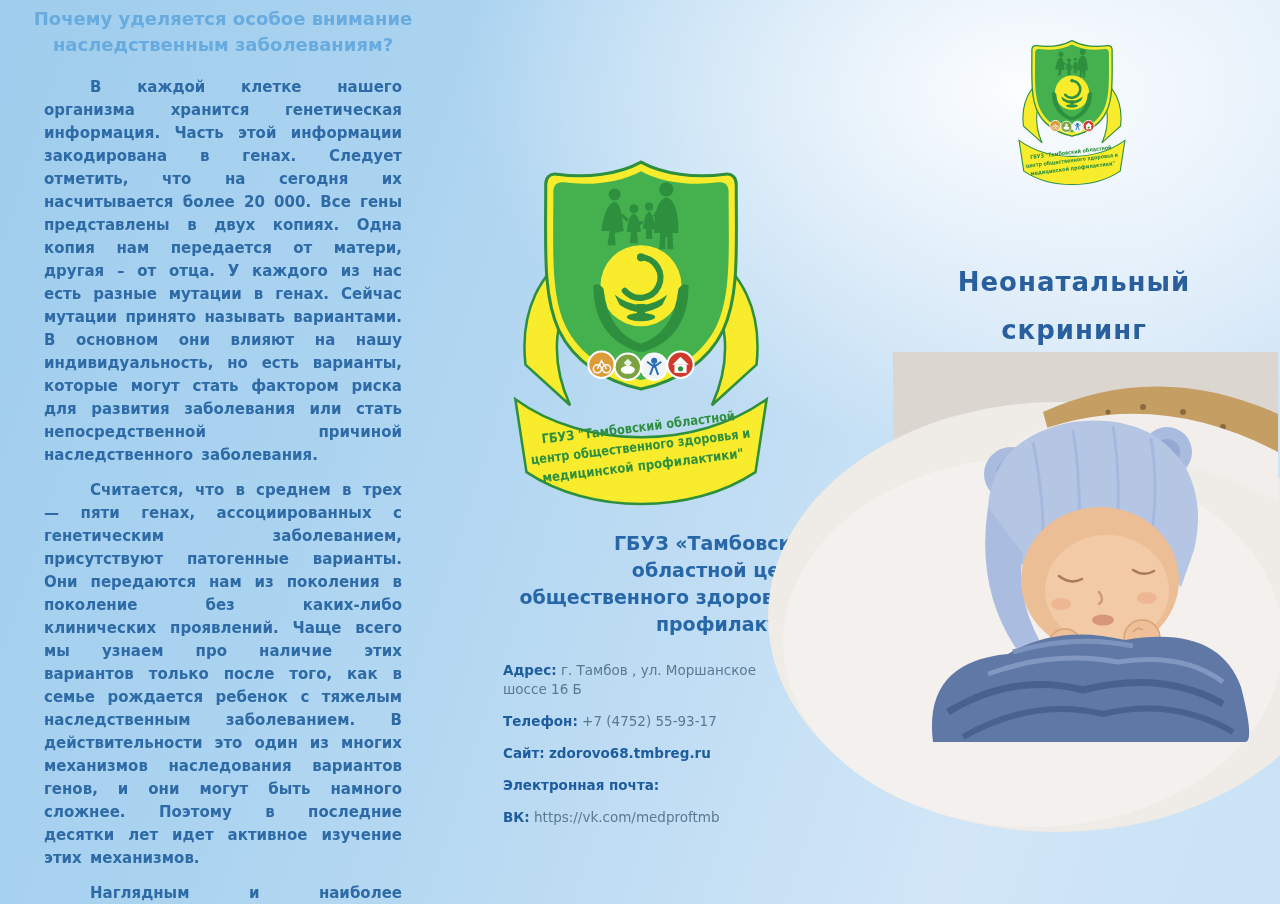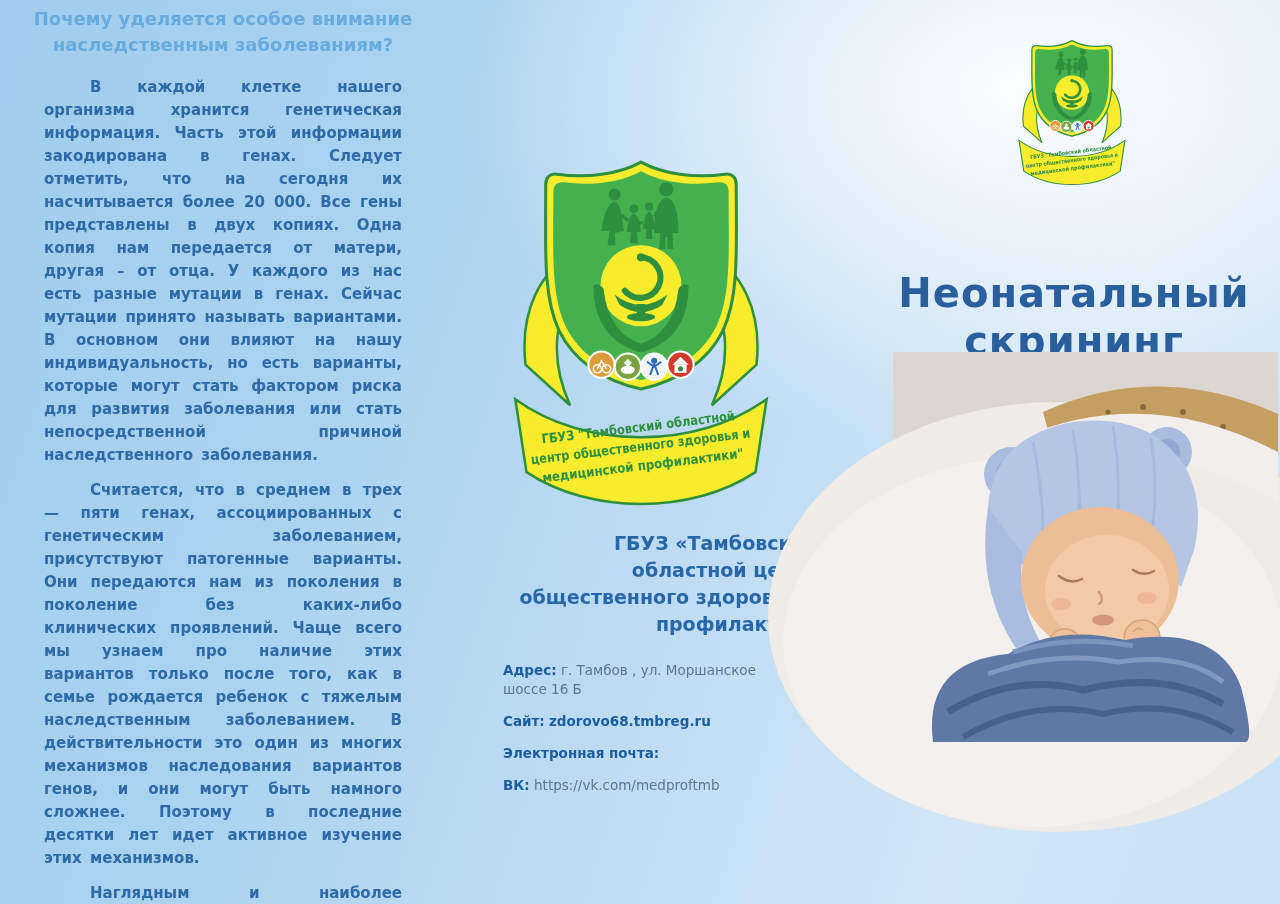--- a/index.html
+++ b/index.html
@@ -17,21 +17,21 @@
   .logo-large{position:absolute;left:489px;top:156px;width:304px;height:349px;}
   .org-name{position:absolute;left:462px;top:514px;width:356px;text-align:right;
     font-size:19px;line-height:27px;font-weight:bold;color:#2767a8;}
   .contacts{position:absolute;left:503px;top:661px;width:264px;font-size:13.5px;line-height:19px;color:#5a7991;}
   .contact-line{margin:0 0 13px;}
   .lbl{font-weight:bold;color:#1d5c9d;}
   .val-strong{font-weight:bold;color:#1d5c9d;}
   
   .logo-small{position:absolute;left:1008px;top:38px;width:128px;height:147px;}
   .title{position:absolute;left:878px;top:236px;width:392px;text-align:center;
-    font-weight:bold;font-size:40px;line-height:48px;color:#2a5f9e;letter-spacing:1px;}
+    font-weight:bold;font-size:26px;line-height:48px;color:#2a5f9e;letter-spacing:1px;}
   .photo{position:absolute;left:893px;top:352px;width:385px;height:390px;}
   .photo svg{display:block;width:100%;height:100%;}
   .ribbon-text text{font-family:"DejaVu Sans","Liberation Sans",sans-serif;font-weight:bold;fill:#2e8f3f;}
   svg{overflow:visible;}
 </style>
 </head>
 <body>
 
 <svg width="0" height="0" style="position:absolute" aria-hidden="true">
   <defs>
@@ -118,20 +118,24 @@
       <div>общественного здоровья и</div>
       <div>профилактики</div>
     </h2>
 
     <div class="contacts">
       <p class="contact-line">
         <span class="lbl">Адрес:</span>
         <span class="val">г.  Тамбов , ул. Моршанское шоссе 16 Б</span>
       </p>
       <p class="contact-line">
+        <span class="lbl">Телефон:</span>
+        <span class="val">+7 (4752) 55-93-17</span>
+      </p>
+      <p class="contact-line">
         <span class="lbl">Сайт:</span>
         <span class="val-strong">zdorovo68.tmbreg.ru</span>
       </p>
       <p class="contact-line">
         <span class="lbl">Электронная почта:</span>
       </p>
       <p class="contact-line">
         <span class="lbl">ВК:</span>
         <span class="val">https://vk.com/medproftmb</span>
       </p>

